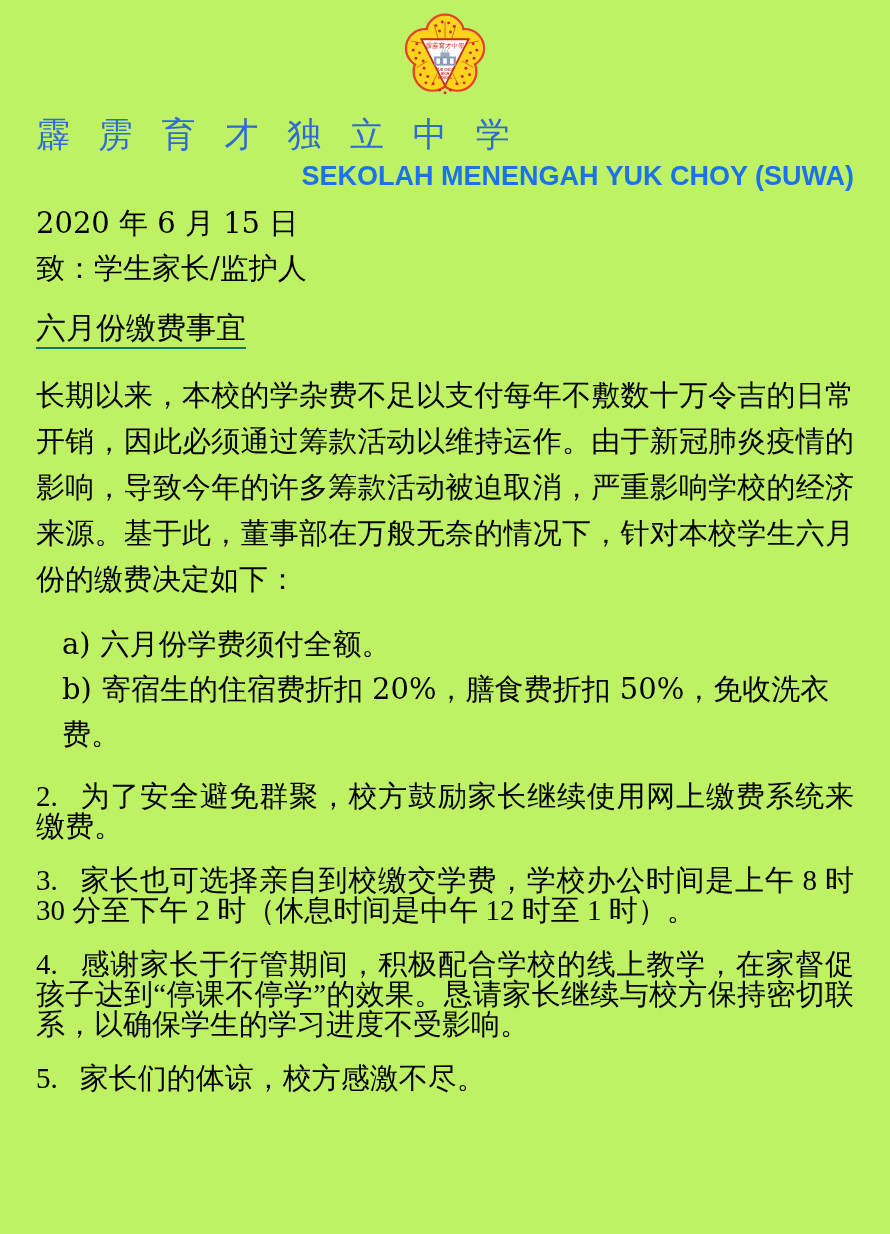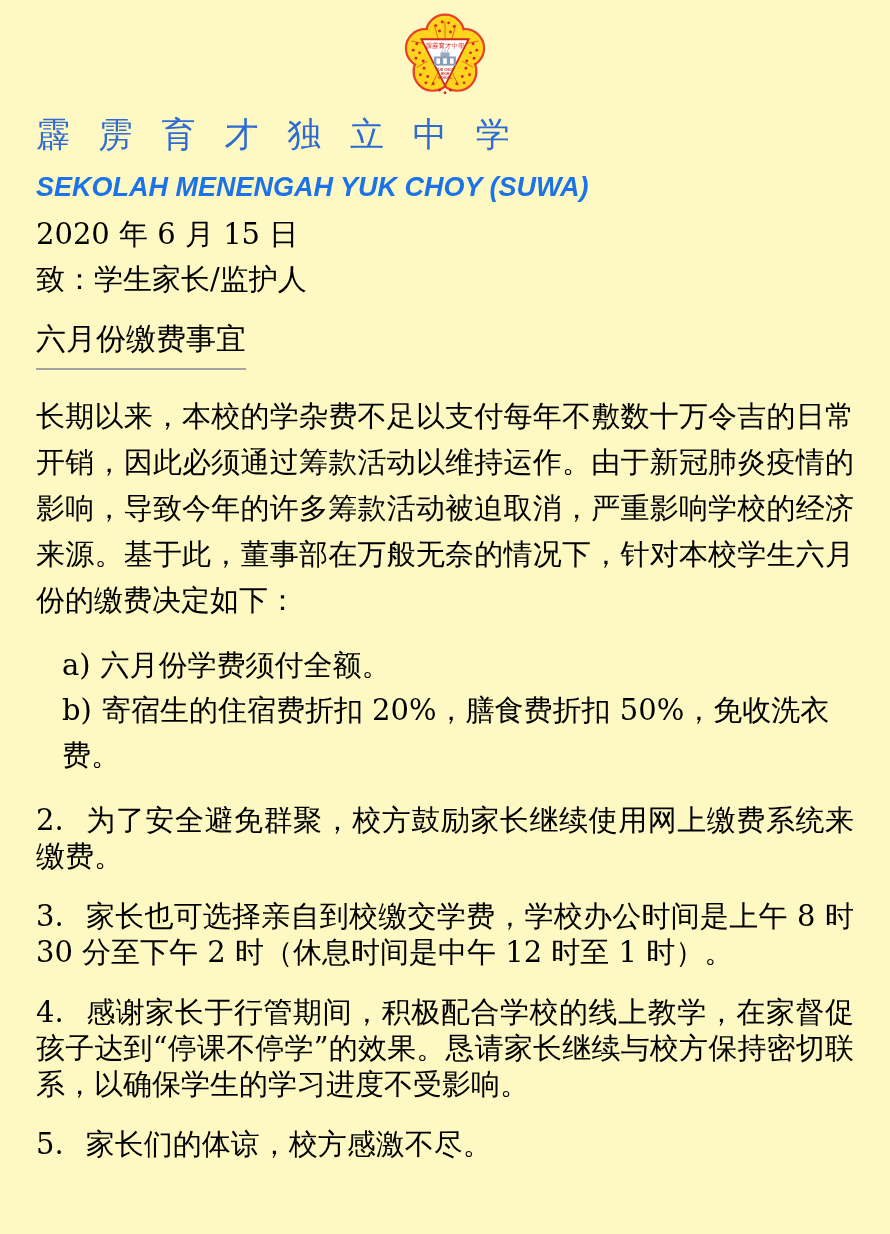--- a/index.html
+++ b/index.html
@@ -2,75 +2,74 @@
 <html><head>
 <meta charset="utf-8">
 <style>
   * { margin: 0; padding: 0; box-sizing: border-box; }
   html, body { background: #ffffff; }
   .page {
     position: relative;
     width: 890px;
     height: 1234px;
     margin: 0 auto;
-    background: #fef9c3;
+    background: #bef264;
     font-family: "DejaVu Serif", "Liberation Serif", serif;
     color: #000000;
     padding: 8px 36px 0 36px;
     overflow: hidden;
   }
   .logo-wrap { text-align: center; height: 99px; }
   .logo-wrap svg { width: 100px; height: 97px; }
   .title-cn {
     font-size: 34px;
     letter-spacing: 9px;
     color: #2f6bd3;
     margin-top: 5px;
     font-weight: 500;
   }
   .title-en {
-    text-align: left;
+    text-align: right;
     font-family: "Liberation Sans", sans-serif;
     font-weight: 600;
     font-size: 27px;
     color: #1c72e8;
-    margin-top: 14px;
-    font-style: italic;
+    margin-top: 3px;
   }
   .date-line {
     text-align: left;
     font-size: 29px;
     margin-top: 13px;
     line-height: 36px;
   }
   .recipient {
     font-size: 29px;
     margin-top: 9px;
     line-height: 36px;
   }
   .subject {
     margin-top: 23px;
     font-size: 30px;
     line-height: 38px;
   }
   .subject span {
     display: inline-block;
-    border-bottom: 2px solid #a3a3a3;
-    padding-bottom: 10px;
+    border-bottom: 2px solid #0f766e;
+    padding-bottom: 0;
   }
   .para {
     font-size: 29px;
     line-height: 46px;
     margin-top: 23px;
     text-align: justify;
   }
   .sublist { margin-top: 20px; padding-left: 26px; }
   .sublist .sub-item { font-size: 29px; line-height: 45px; }
   .sub-label { display: inline-block; margin-right: 10px; }
-  .num-item { font-size: 29px; line-height: 36px; margin-top: 24px; text-align: justify; }
+  .num-item { font-size: 29px; line-height: 30px; margin-top: 24px; text-align: justify; font-family: Liberation Serif, serif; }
   .num { margin-right: 22px; }
 </style>
 </head>
 <body>
 
 <div class="page">
 
   <div class="logo-wrap">
     <svg viewBox="0 0 110 100" xmlns="http://www.w3.org/2000/svg">
 

